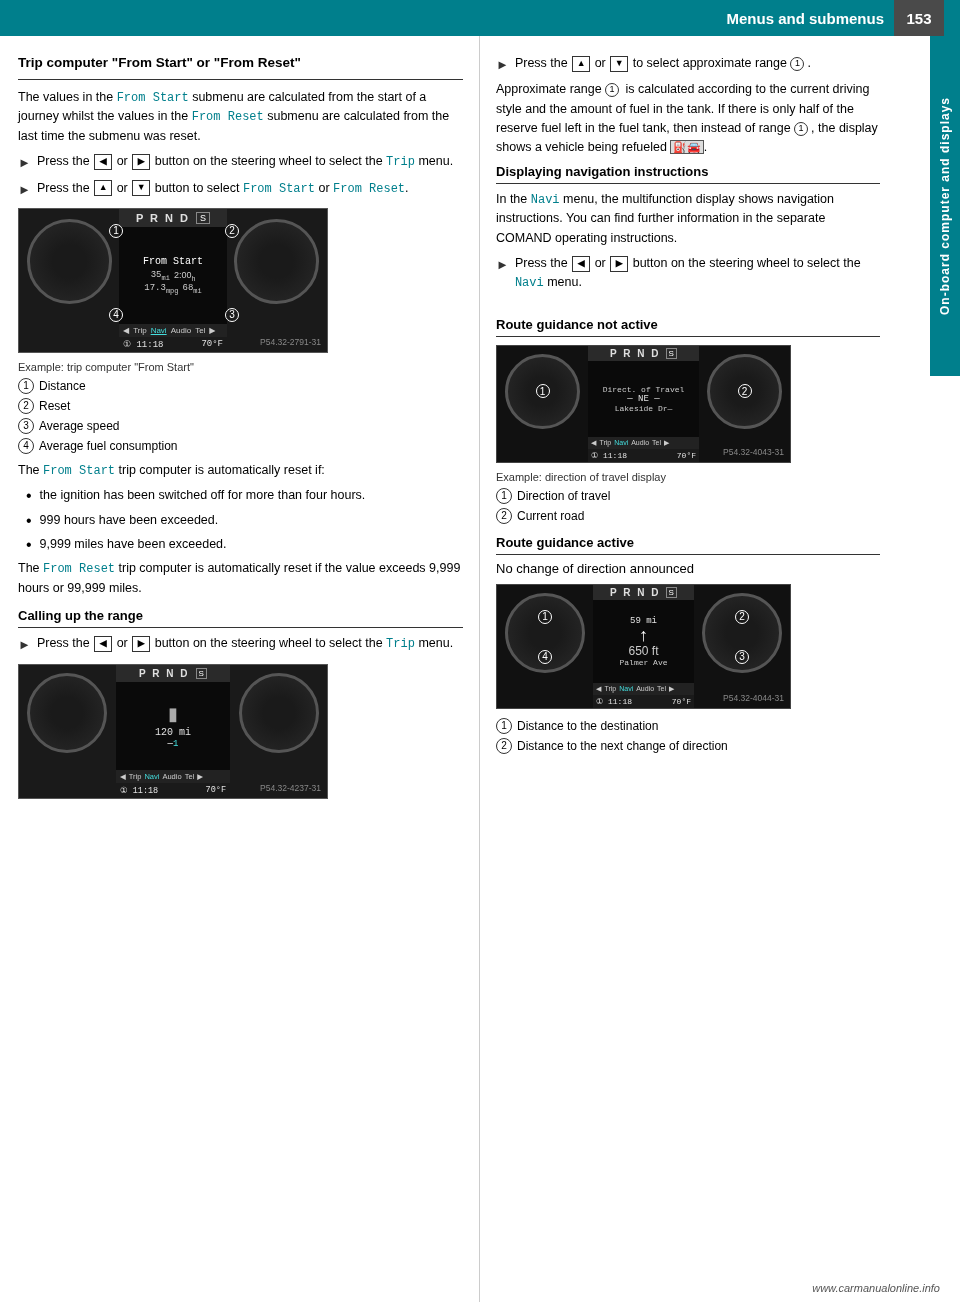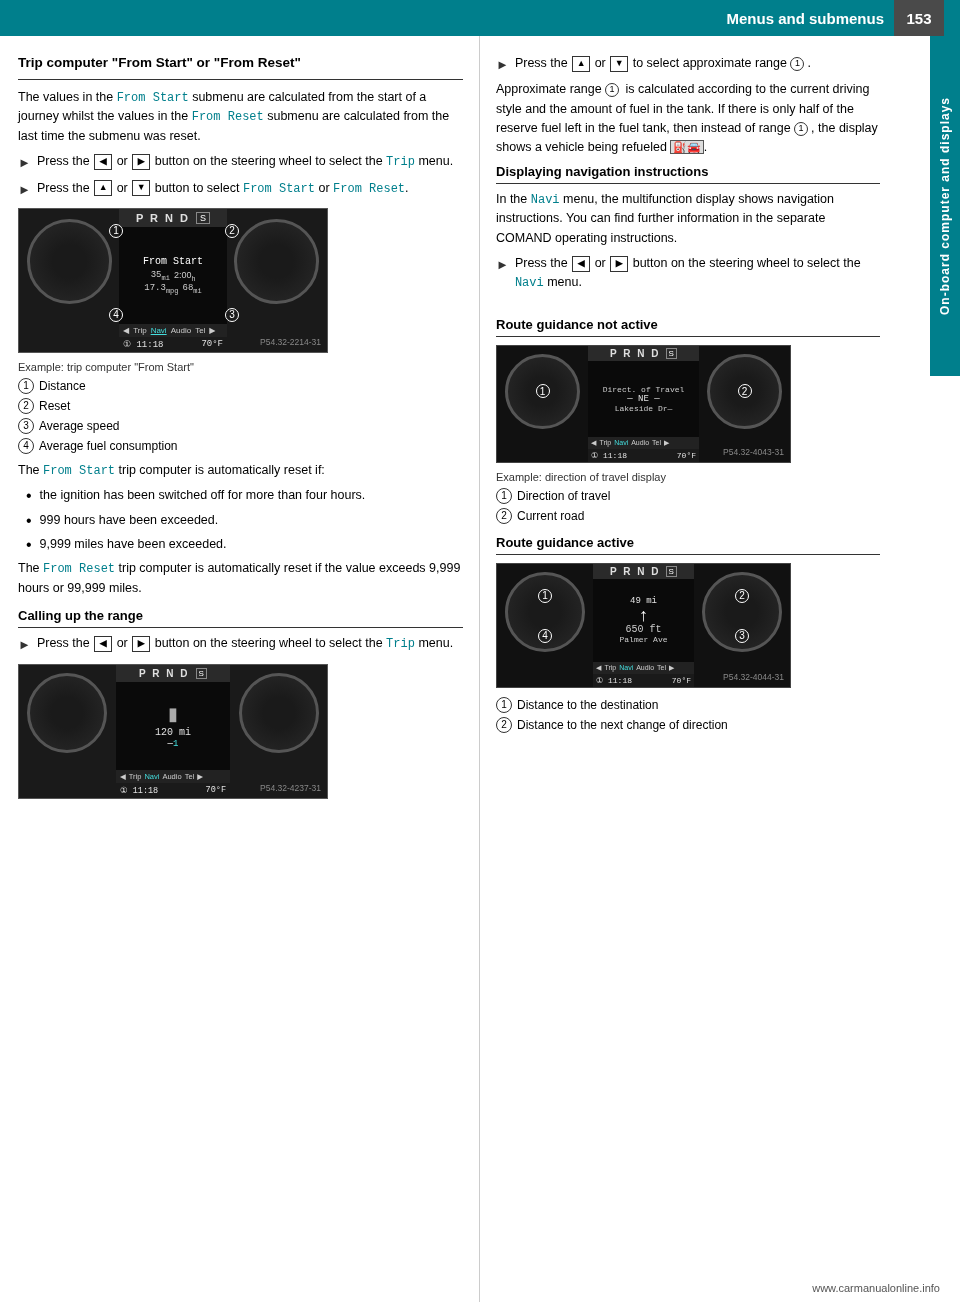--- a/index.html
+++ b/index.html
@@ -248,20 +248,21 @@
       color: #888;
       font-size: 8.5px;
     }
 
     .page-footer {
       position: absolute;
       bottom: 8px;
       right: 20px;
       font-size: 11px;
       color: #555;
+      font-style: italic;
     }
   </style>
 </head>
 <body>
 
 <div class="header-bar">
   <div style="flex:1;"></div>
   <div class="header-title">Menus and submenus</div>
   <div class="header-page-num">153</div>
 </div>
@@ -324,21 +325,21 @@
           <div style="background:#1a1a1a;padding:2px 4px;display:flex;justify-content:space-between;">
             <span style="color:#e0e0e0;font-size:9px;font-family:'Courier New',monospace;">① 11:18</span>
             <span style="color:#e0e0e0;font-size:9px;font-family:'Courier New',monospace;">70°F</span>
           </div>
         </div>
 
         <div style="position:absolute;left:90px;top:15px;color:#fff;font-size:10px;border:1px solid #fff;border-radius:50%;width:14px;height:14px;display:flex;align-items:center;justify-content:center;">1</div>
         <div style="position:absolute;right:88px;top:15px;color:#fff;font-size:10px;border:1px solid #fff;border-radius:50%;width:14px;height:14px;display:flex;align-items:center;justify-content:center;">2</div>
         <div style="position:absolute;right:88px;bottom:30px;color:#fff;font-size:10px;border:1px solid #fff;border-radius:50%;width:14px;height:14px;display:flex;align-items:center;justify-content:center;">3</div>
         <div style="position:absolute;left:90px;bottom:30px;color:#fff;font-size:10px;border:1px solid #fff;border-radius:50%;width:14px;height:14px;display:flex;align-items:center;justify-content:center;">4</div>
-        <div class="bottom-watermark">P54.32-2214-31</div>
+        <div class="bottom-watermark">P54.32-2791-31</div>
       </div>
     </div>
 
     <div class="img-caption">Example: trip computer "From Start"</div>
 
     <div class="numbered-item">
       <span class="num-circle">1</span>
       <span>Distance</span>
     </div>
     <div class="numbered-item">
@@ -482,40 +483,41 @@
       <span>Direction of travel</span>
     </div>
     <div class="numbered-item">
       <span class="num-circle">2</span>
       <span>Current road</span>
     </div>
 
     <h3 class="sub-title" style="margin-top:10px;">Route guidance active</h3>
     <hr class="sub-divider">
 
+    <h3 class="sub-title" style="font-weight:normal;margin-top:4px;">No change of direction announced</h3>
 
     <div class="display-img-wrapper">
       <div class="rcluster" style="width:295px;height:125px;">
         <div style="position:absolute;left:8px;top:8px;width:80px;height:80px;border:3px solid #555;border-radius:50%;background:radial-gradient(circle,#1a1a1a 30%,#2a2a2a 100%);">
           <div style="position:absolute;top:14px;left:50%;transform:translateX(-50%);color:#fff;font-size:10px;border:1px solid #fff;border-radius:50%;width:14px;height:14px;display:flex;align-items:center;justify-content:center;">1</div>
           <div style="position:absolute;bottom:6px;left:50%;transform:translateX(-50%);color:#fff;font-size:10px;border:1px solid #fff;border-radius:50%;width:14px;height:14px;display:flex;align-items:center;justify-content:center;">4</div>
         </div>
         <div style="position:absolute;right:8px;top:8px;width:80px;height:80px;border:3px solid #555;border-radius:50%;background:radial-gradient(circle,#1a1a1a 30%,#2a2a2a 100%);">
           <div style="position:absolute;top:14px;left:50%;transform:translateX(-50%);color:#fff;font-size:10px;border:1px solid #fff;border-radius:50%;width:14px;height:14px;display:flex;align-items:center;justify-content:center;">2</div>
           <div style="position:absolute;bottom:6px;left:50%;transform:translateX(-50%);color:#fff;font-size:10px;border:1px solid #fff;border-radius:50%;width:14px;height:14px;display:flex;align-items:center;justify-content:center;">3</div>
         </div>
         <div style="position:absolute;left:96px;right:96px;top:0;bottom:0;background:#0a0a0a;display:flex;flex-direction:column;">
           <div style="background:#2a2a2a;padding:2px 3px;display:flex;justify-content:center;align-items:center;gap:5px;">
             <span style="color:#e0e0e0;font-size:10px;font-weight:bold;letter-spacing:2px;">P R N D</span>
             <span style="border:1px solid #888;color:#fff;font-size:8px;padding:0 2px;">S</span>
           </div>
           <div style="flex:1;display:flex;flex-direction:column;align-items:center;justify-content:center;padding:2px;">
-            <div style="color:#e0e0e0;font-size:9px;font-family:'Courier New',monospace;">49 mi</div>
+            <div style="color:#e0e0e0;font-size:9px;font-family:'Courier New',monospace;">59 mi</div>
             <div style="color:#fff;font-size:18px;line-height:1;">↑</div>
-            <div style="color:#ccc;font-size:10px;font-family:Liberation Mono, monospace;">650 ft</div>
+            <div style="color:#ccc;font-size:12px;font-family:Liberation Sans, sans-serif;">650 ft</div>
             <div style="color:#ccc;font-size:8px;font-family:'Courier New',monospace;">Palmer Ave</div>
           </div>
           <div style="background:#222;padding:2px 3px;display:flex;justify-content:space-between;align-items:center;">
             <div style="display:flex;gap:3px;color:#ccc;font-size:7px;">
               <span>◀</span>
               <span>Trip</span>
               <span style="color:#4dd;">Navi</span>
               <span>Audio</span>
               <span>Tel</span>
               <span>▶</span>

